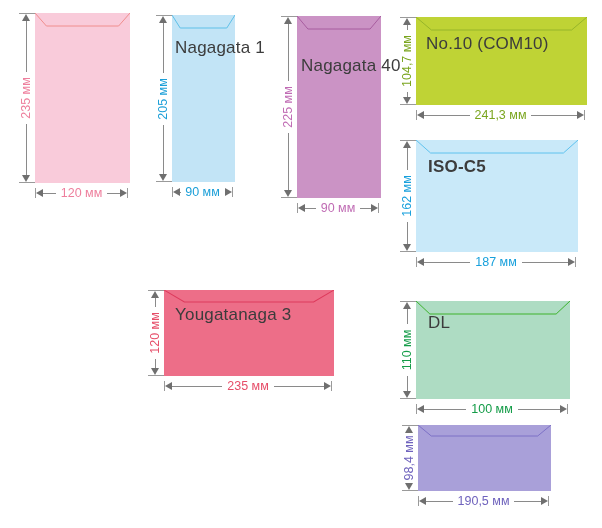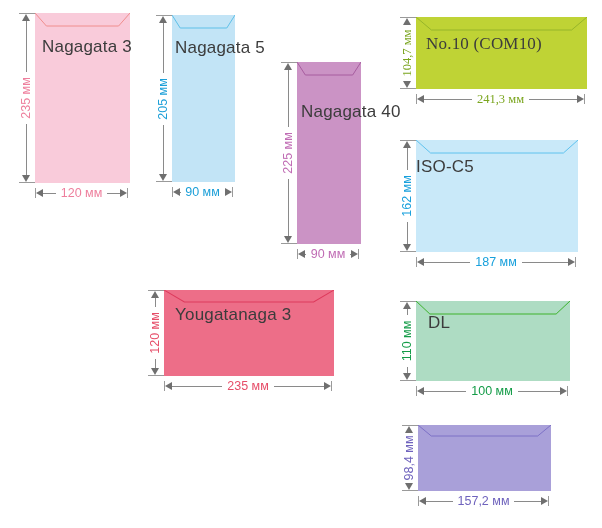--- a/index.html
+++ b/index.html
@@ -34,47 +34,46 @@
   .hah{width:0;height:0;flex:0 0 auto;
        border-top:4px solid transparent;border-bottom:4px solid transparent;}
   .hah.left{border-right:7px solid #6f6f6f;}
   .hah.right{border-left:7px solid #6f6f6f;}
   .hseg{flex:1 1 auto;height:1px;background:#8a8a8a;min-width:0;}
   .hlabel{flex:0 0 auto;padding:0 5px;font-size:12.5px;color:var(--dim,#666);white-space:nowrap;}
 
   
   .g0{left:35px;  top:13px;  width:95px;  height:170px;}
   .g1{left:172px; top:15px;  width:63px;  height:167px;}
-  .g2{left:297px; top:16px;  width:64px;  height:182px;margin-top:46px;}
-  .g3{left:416px; top:17px;  width:171px; height:72px;font-family:Liberation Serif, serif;  --vgap:31px;}
+  .g2{left:297px; top:16px;  width:84px;  height:182px;}
+  .g3{left:416px; top:17px;  width:171px; height:88px;  --vgap:31px;}
   .g4{left:416px; top:140px; width:162px; height:112px;}
   .g5{left:164px; top:258px; width:170px; height:86px;margin-top:32px;}
-  .g6{left:416px; top:301px; width:154px; height:80px;}
+  .g6{left:416px; top:301px; width:154px; height:98px;}
   .g7{left:418px; top:425px; width:133px; height:66px; --vgap:29px;}
 
   .g0 .name{left:7px;  top:24px;}
   .g1 .name{left:3px;  top:23px;}
   .g2 .name{left:4px;  top:40px;}
   .g3 .name{left:10px; top:17px;}
-  .g4 .name{left:0; top:17px;}
+  .g4 .name{left:12px; top:17px;font-weight:bold;}
   .g5 .name{left:11px; top:15px;}
   .g6 .name{left:12px; top:12px;}
   .g7 .name{left:13px; top:15px;}
 </style>
 </head>
 <body>
 
 <div class="stage">
 
   <div class="group g0" style="--fill: #f9cbda; --flap: #f08e8e; --dim: #ee7f9d;">
     <div class="env">
       <svg class="flap" viewBox="0 0 100 14" preserveAspectRatio="none">
           <polyline points="0,0 12,13 88,13 100,0" fill="none" stroke="currentColor" stroke-width="1" vector-effect="non-scaling-stroke"></polyline>
         </svg>
-      <span class="name">Nagagata 3</span>
     </div>
     <div class="vdim">
       <span class="htick top"></span>
       <span class="vah up"></span>
       <span class="vseg t"></span>
       <span class="vlabel">235 мм</span>
       <span class="vseg b"></span>
       <span class="vah down"></span>
       <span class="htick bottom"></span>
     </div>
@@ -87,21 +86,21 @@
       <span class="hah right"></span>
       <span class="vtick"></span>
     </div>
   </div>
 
   <div class="group g1" style="--fill: #c2e4f6; --flap: #5fc0e8; --dim: #1b9fd8;">
     <div class="env">
       <svg class="flap" viewBox="0 0 100 14" preserveAspectRatio="none">
           <polyline points="0,0 13,13 87,13 100,0" fill="none" stroke="currentColor" stroke-width="1" vector-effect="non-scaling-stroke"></polyline>
         </svg>
-      <span class="name">Nagagata 5</span>
+      <span class="name">Nagagata 1</span>
     </div>
     <div class="vdim">
       <span class="htick top"></span>
       <span class="vah up"></span>
       <span class="vseg t"></span>
       <span class="vlabel">205 мм</span>
       <span class="vseg b"></span>
       <span class="vah down"></span>
       <span class="htick bottom"></span>
     </div>
@@ -263,20 +262,20 @@
       <span class="vseg t"></span>
       <span class="vlabel">98,4 мм</span>
       <span class="vseg b"></span>
       <span class="vah down"></span>
       <span class="htick bottom"></span>
     </div>
     <div class="hdim">
       <span class="vtick"></span>
       <span class="hah left"></span>
       <span class="hseg"></span>
-      <span class="hlabel">157,2 мм</span>
+      <span class="hlabel">190,5 мм</span>
       <span class="hseg"></span>
       <span class="hah right"></span>
       <span class="vtick"></span>
     </div>
   </div>
 
 </div>
 
 </body></html>

